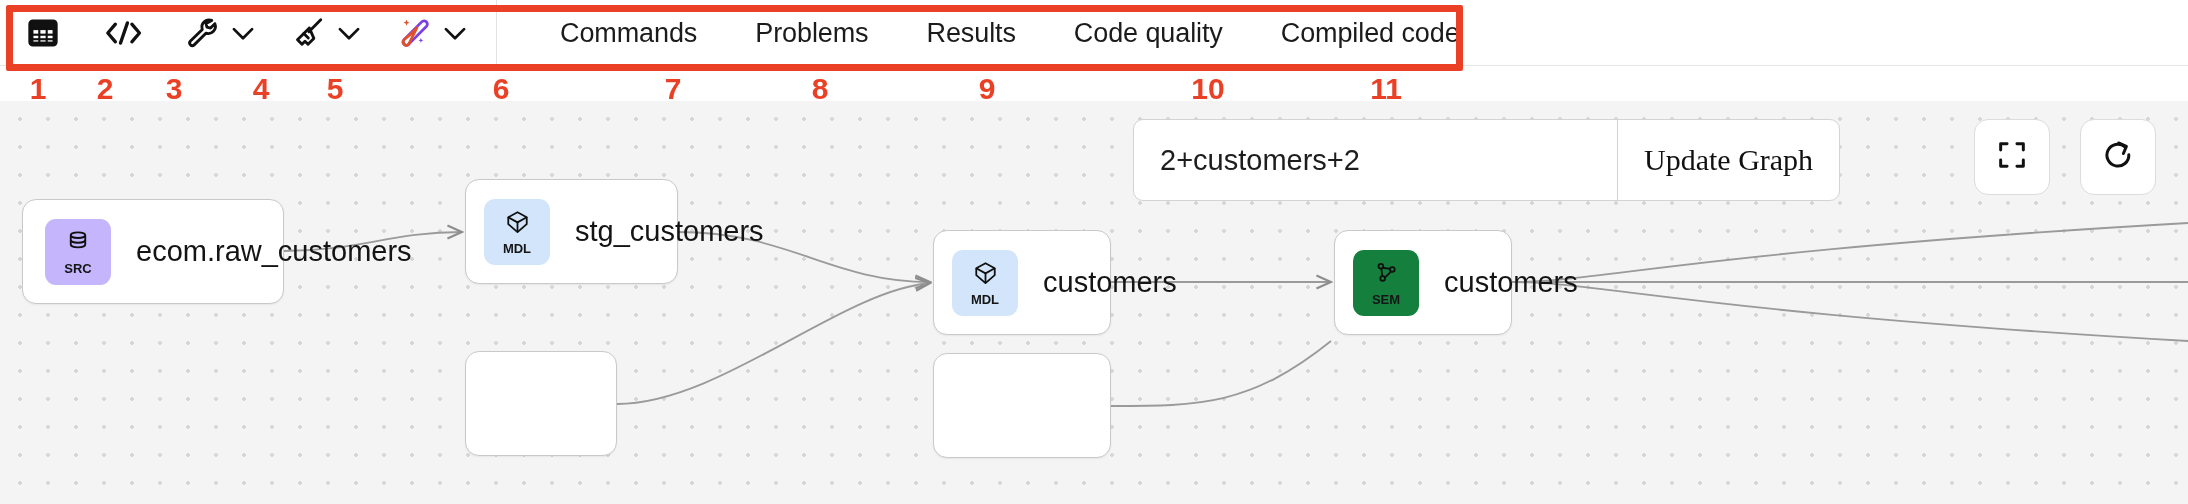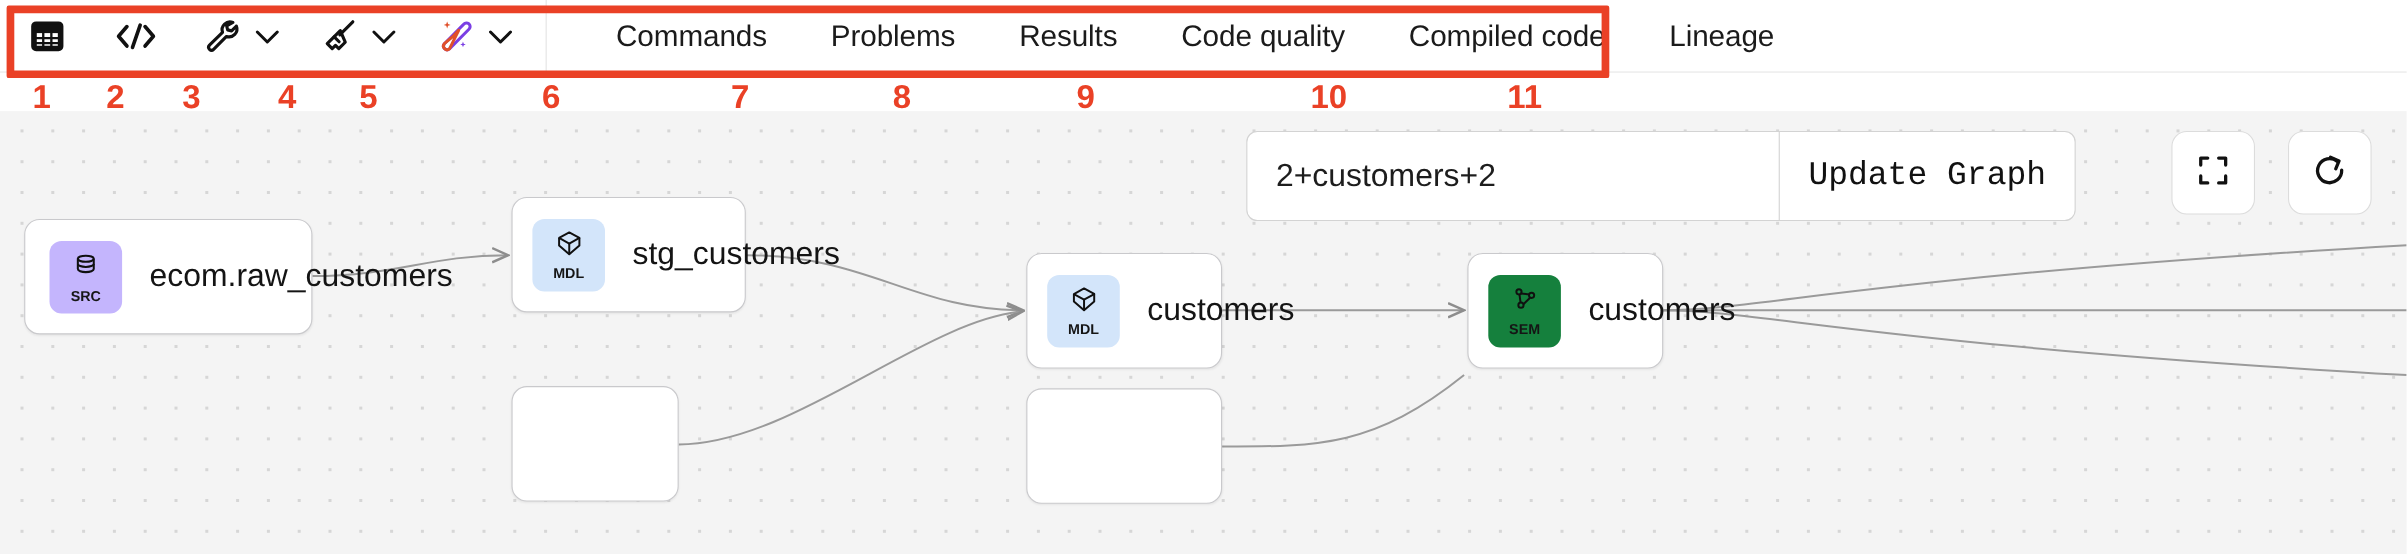--- a/index.html
+++ b/index.html
@@ -113,21 +113,21 @@
     font-family: "Liberation Sans", sans-serif;
   }
   .ctrl-divider { width: 1px; background: #d3d3d3; }
   .update-btn {
     height: 100%;
     border: none; background: transparent;
     font-size: 30px;
     color: #111111;
     padding: 0 26px;
     cursor: pointer;
-    font-family: Liberation Mono, monospace;
+    font-family: Liberation Serif, serif;
     white-space: nowrap;
     text-align: center;
   }
   .square-btn {
     position: absolute;
     top: 18px;
     width: 76px; height: 76px;
     background: #ffffff;
     border: 1px solid #dcdcdc;
     border-radius: 14px;
@@ -255,21 +255,20 @@
 
       <div class="tool-sep"></div>
     </div>
 
     <div class="tabs">
       <div class="tab">Commands</div>
       <div class="tab">Problems</div>
       <div class="tab">Results</div>
       <div class="tab">Code quality</div>
       <div class="tab">Compiled code</div>
-      <div class="tab">Lineage</div>
     </div>
   </div>
 
   <div class="anno-box"></div>
 
   <div class="callouts">
     <span class="callout" style="left:38px">1</span>
     <span class="callout" style="left:105px">2</span>
     <span class="callout" style="left:174px">3</span>
     <span class="callout" style="left:261px">4</span>

